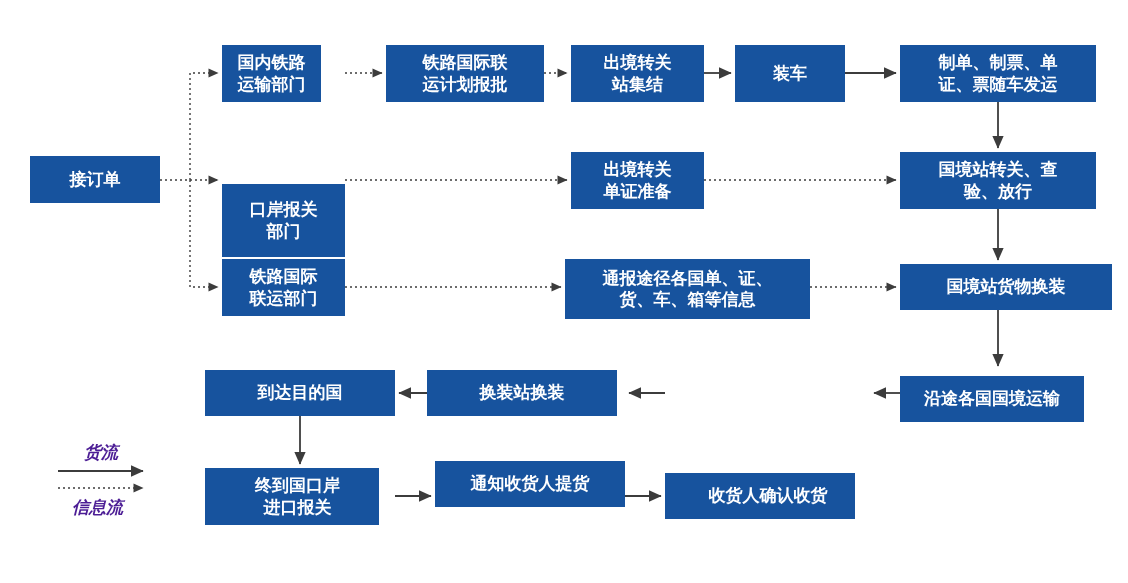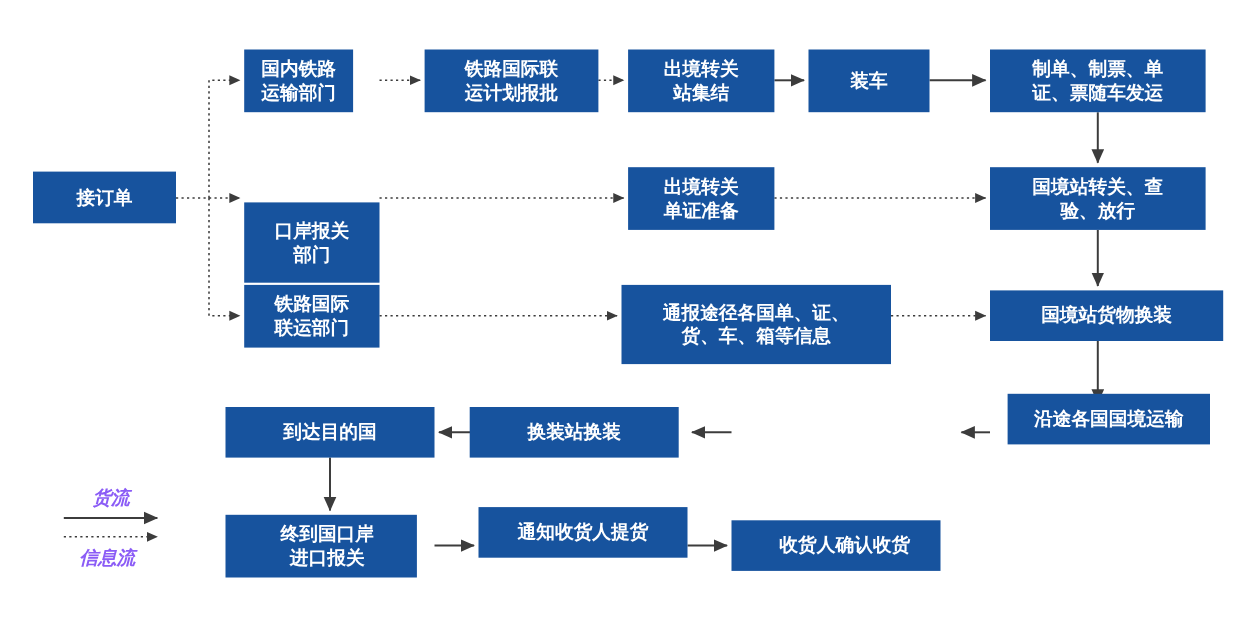--- a/index.html
+++ b/index.html
@@ -40,21 +40,21 @@
     stroke: #3c3c3c;
     stroke-width: 1.4;
     stroke-dasharray: 2 3;
     fill: none;
   }
   .legend-label {
     position: absolute;
     font-weight: bold;
     font-style: italic;
     font-size: 17px;
-    color: #8b5cf6;
+    color: #4c1d95;
   }
 </style>
 </head>
 <body>
 
 <div class="canvas">
 
   <svg class="edges" viewBox="0 0 1128 583" xmlns="http://www.w3.org/2000/svg">
     <defs>
       <marker id="arrow" viewBox="0 0 10 10" refX="8.5" refY="5" markerWidth="8" markerHeight="8" orient="auto-start-reverse">
@@ -102,27 +102,27 @@
 
   <div class="node" style="left:222px; top:152px; width:123px; height:73px;margin-top:32px;">口岸报关
 部门</div>
   <div class="node" style="left:900px; top:152px; width:196px; height:57px;">国境站转关、查
 验、放行</div>
   <div class="node" style="left:571px; top:152px; width:133px; height:57px;">出境转关
 单证准备</div>
 
   <div class="node" style="left:222px; top:259px; width:123px; height:57px;">铁路国际
 联运部门</div>
-  <div class="node" style="left:565px; top:259px; width:245px; height:72px;">通报途径各国单、证、
+  <div class="node" style="left:565px; top:259px; width:245px; height:60px;">通报途径各国单、证、
 货、车、箱等信息</div>
   <div class="node" style="left:900px; top:264px; width:212px; height:46px;">国境站货物换装</div>
 
   <div class="node" style="left:205px; top:370px; width:190px; height:46px;">到达目的国</div>
   <div class="node" style="left:427px; top:370px; width:190px; height:46px;">换装站换装</div>
-  <div class="node" style="left:900px; top:358px; width:184px; height:46px;margin-left:16px;">沿途各国国境运输</div>
+  <div class="node" style="left:900px; top:376px; width:184px; height:46px;">沿途各国国境运输</div>
 
   <div class="node" style="left:205px; top:468px; width:174px; height:57px;padding-left:15px;">终到国口岸
 进口报关</div>
   <div class="node" style="left:435px; top:461px; width:190px; height:46px;">通知收货人提货</div>
   <div class="node" style="left:665px; top:473px; width:190px; height:46px;padding-left:20px;">收货人确认收货</div>
 
   <div class="legend-label" style="left:84px; top:441px;">货流</div>
   <div class="legend-label" style="left:72px; top:496px;">信息流</div>
 
 </div>

